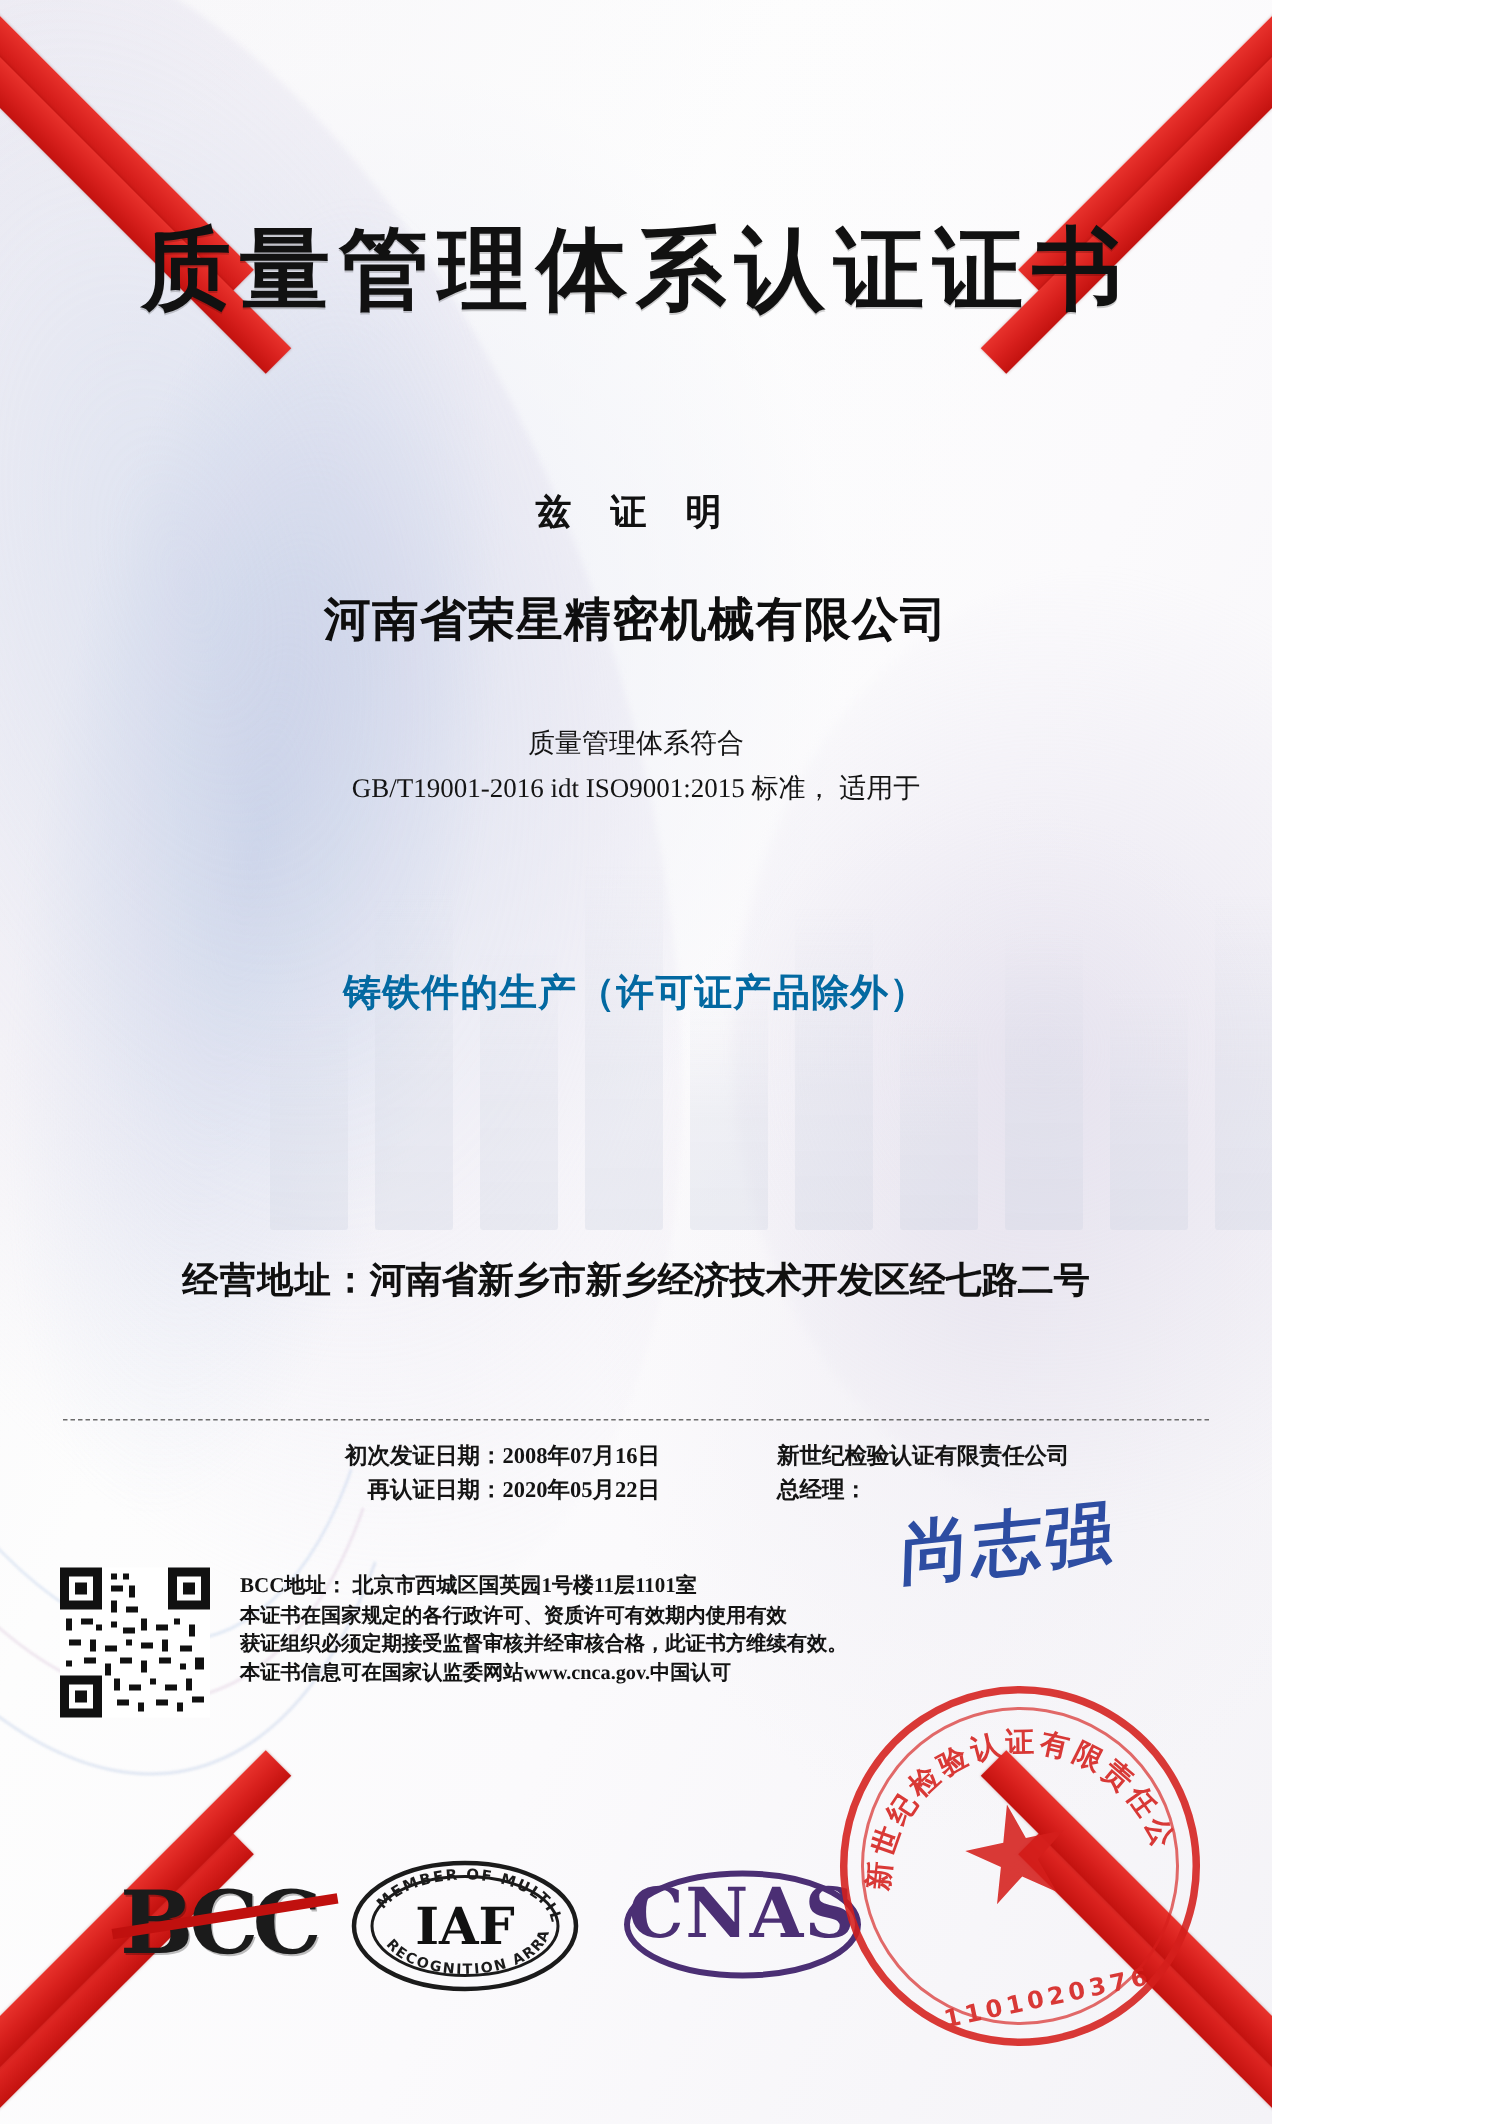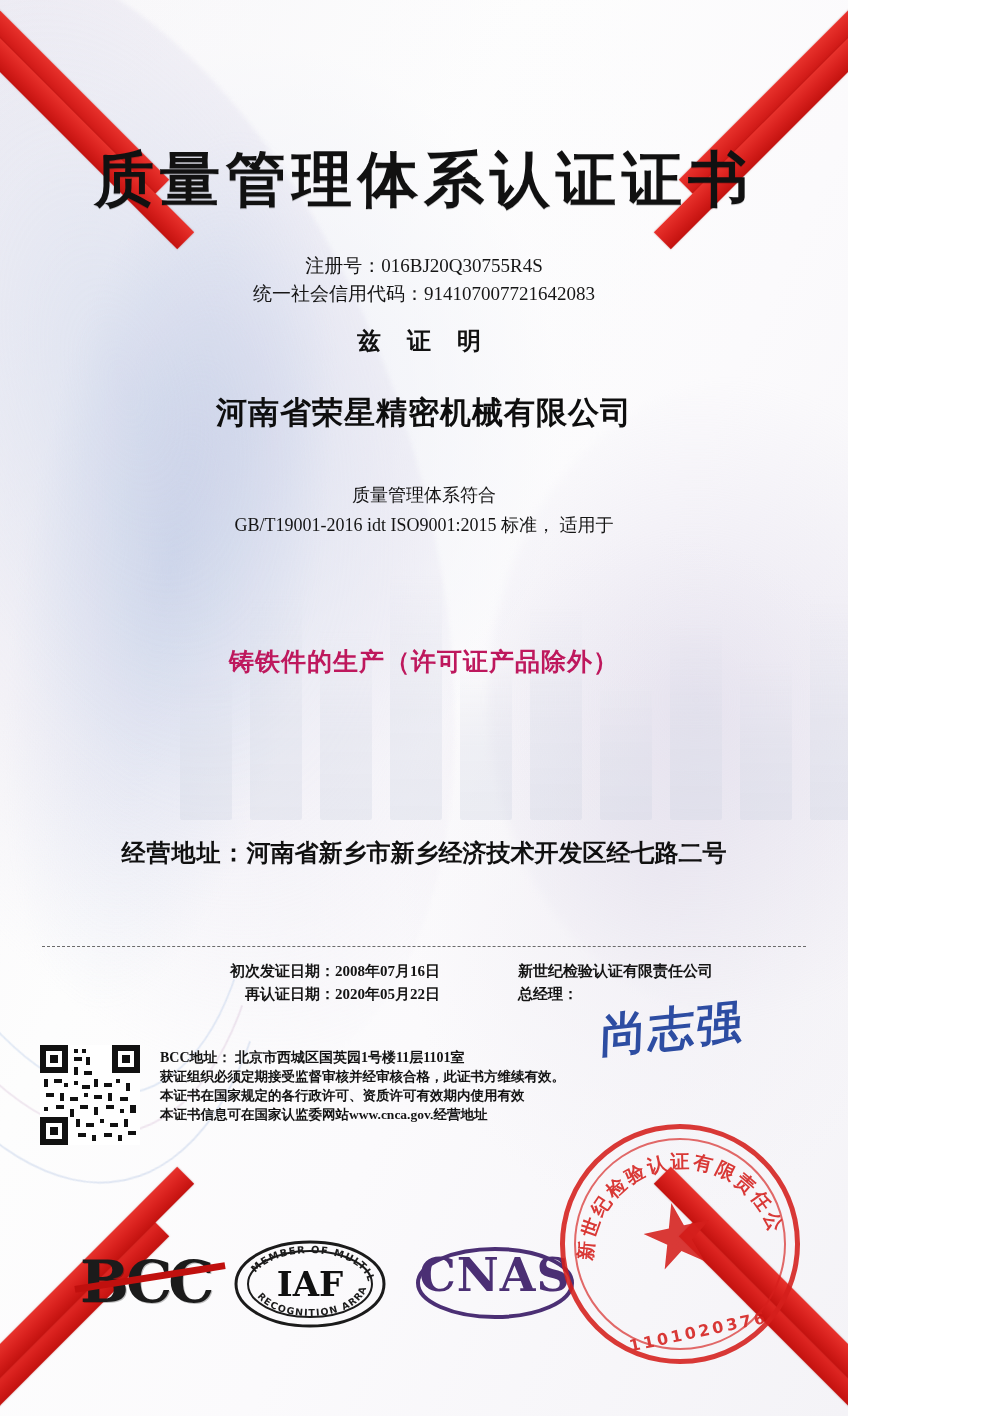--- a/index.html
+++ b/index.html
@@ -148,21 +148,21 @@
     line-height: 30px;
     color: #141414;
   }
   .scope {
     position: absolute;
     top: 645px; left: 0; right: 0;
     text-align: center;
     font-size: 25px;
     font-weight: 700;
     letter-spacing: 1px;
-    color: #be185d;
+    color: #0369a1;
     font-family: "DejaVu Serif", serif;
   }
   .addresses {
     position: absolute;
     top: 832px; left: 0; right: 0;
     text-align: center;
     font-size: 24px;
     line-height: 42px;
     font-weight: 700;
     color: #101010;
@@ -377,28 +377,20 @@
   <div class="ribbon rb-tr-2"></div>
   <div class="ribbon rb-bl-1"></div>
   <div class="ribbon rb-bl-2"></div>
   <div class="ribbon rb-br-1"></div>
   <div class="ribbon rb-br-2"></div>
 
   <div class="content">
 
     <div class="cert-title">质量管理体系认证证书</div>
 
-    <div class="reg-block">
-      <div class="reg-line">
-        <span>注册号：</span><span>016BJ20Q30755R4S</span>
-      </div>
-      <div class="reg-line">
-        <span>统一社会信用代码：</span><span>914107007721642083</span>
-      </div>
-    </div>
 
     <div class="hereby">兹 证 明</div>
 
     <div class="company">河南省荣星精密机械有限公司</div>
 
     <div class="standard">
       <div>质量管理体系符合</div>
       <div>GB/T19001-2016 idt ISO9001:2015 标准，  适用于</div>
     </div>
 
@@ -475,23 +467,23 @@
       <i style="left:84px;top:74px;width:4px;height:8px;"></i>
       <i style="left:38px;top:88px;width:8px;height:4px;"></i>
       <i style="left:52px;top:90px;width:4px;height:6px;"></i>
       <i style="left:64px;top:88px;width:8px;height:4px;"></i>
       <i style="left:78px;top:90px;width:4px;height:6px;"></i>
       <i style="left:88px;top:86px;width:8px;height:4px;"></i>
     </div>
 
     <div class="fineprint">
       <div class="fp-addr">BCC地址：  北京市西城区国英园1号楼11层1101室</div>
+      <div>本证书在国家规定的各行政许可、资质许可有效期内使用有效</div>
       <div>获证组织必须定期接受监督审核并经审核合格，此证书方维续有效。</div>
-      <div>本证书在国家规定的各行政许可、资质许可有效期内使用有效</div>
-      <div>本证书信息可在国家认监委网站www.cnca.gov.经营地址</div>
+      <div>本证书信息可在国家认监委网站www.cnca.gov.中国认可</div>
     </div>
 
     <div class="logos">
 
       <div class="logo-bcc">
         <span>BCC</span>
         <span class="bcc-slash"></span>
       </div>
 
       <div class="logo-iaf">

